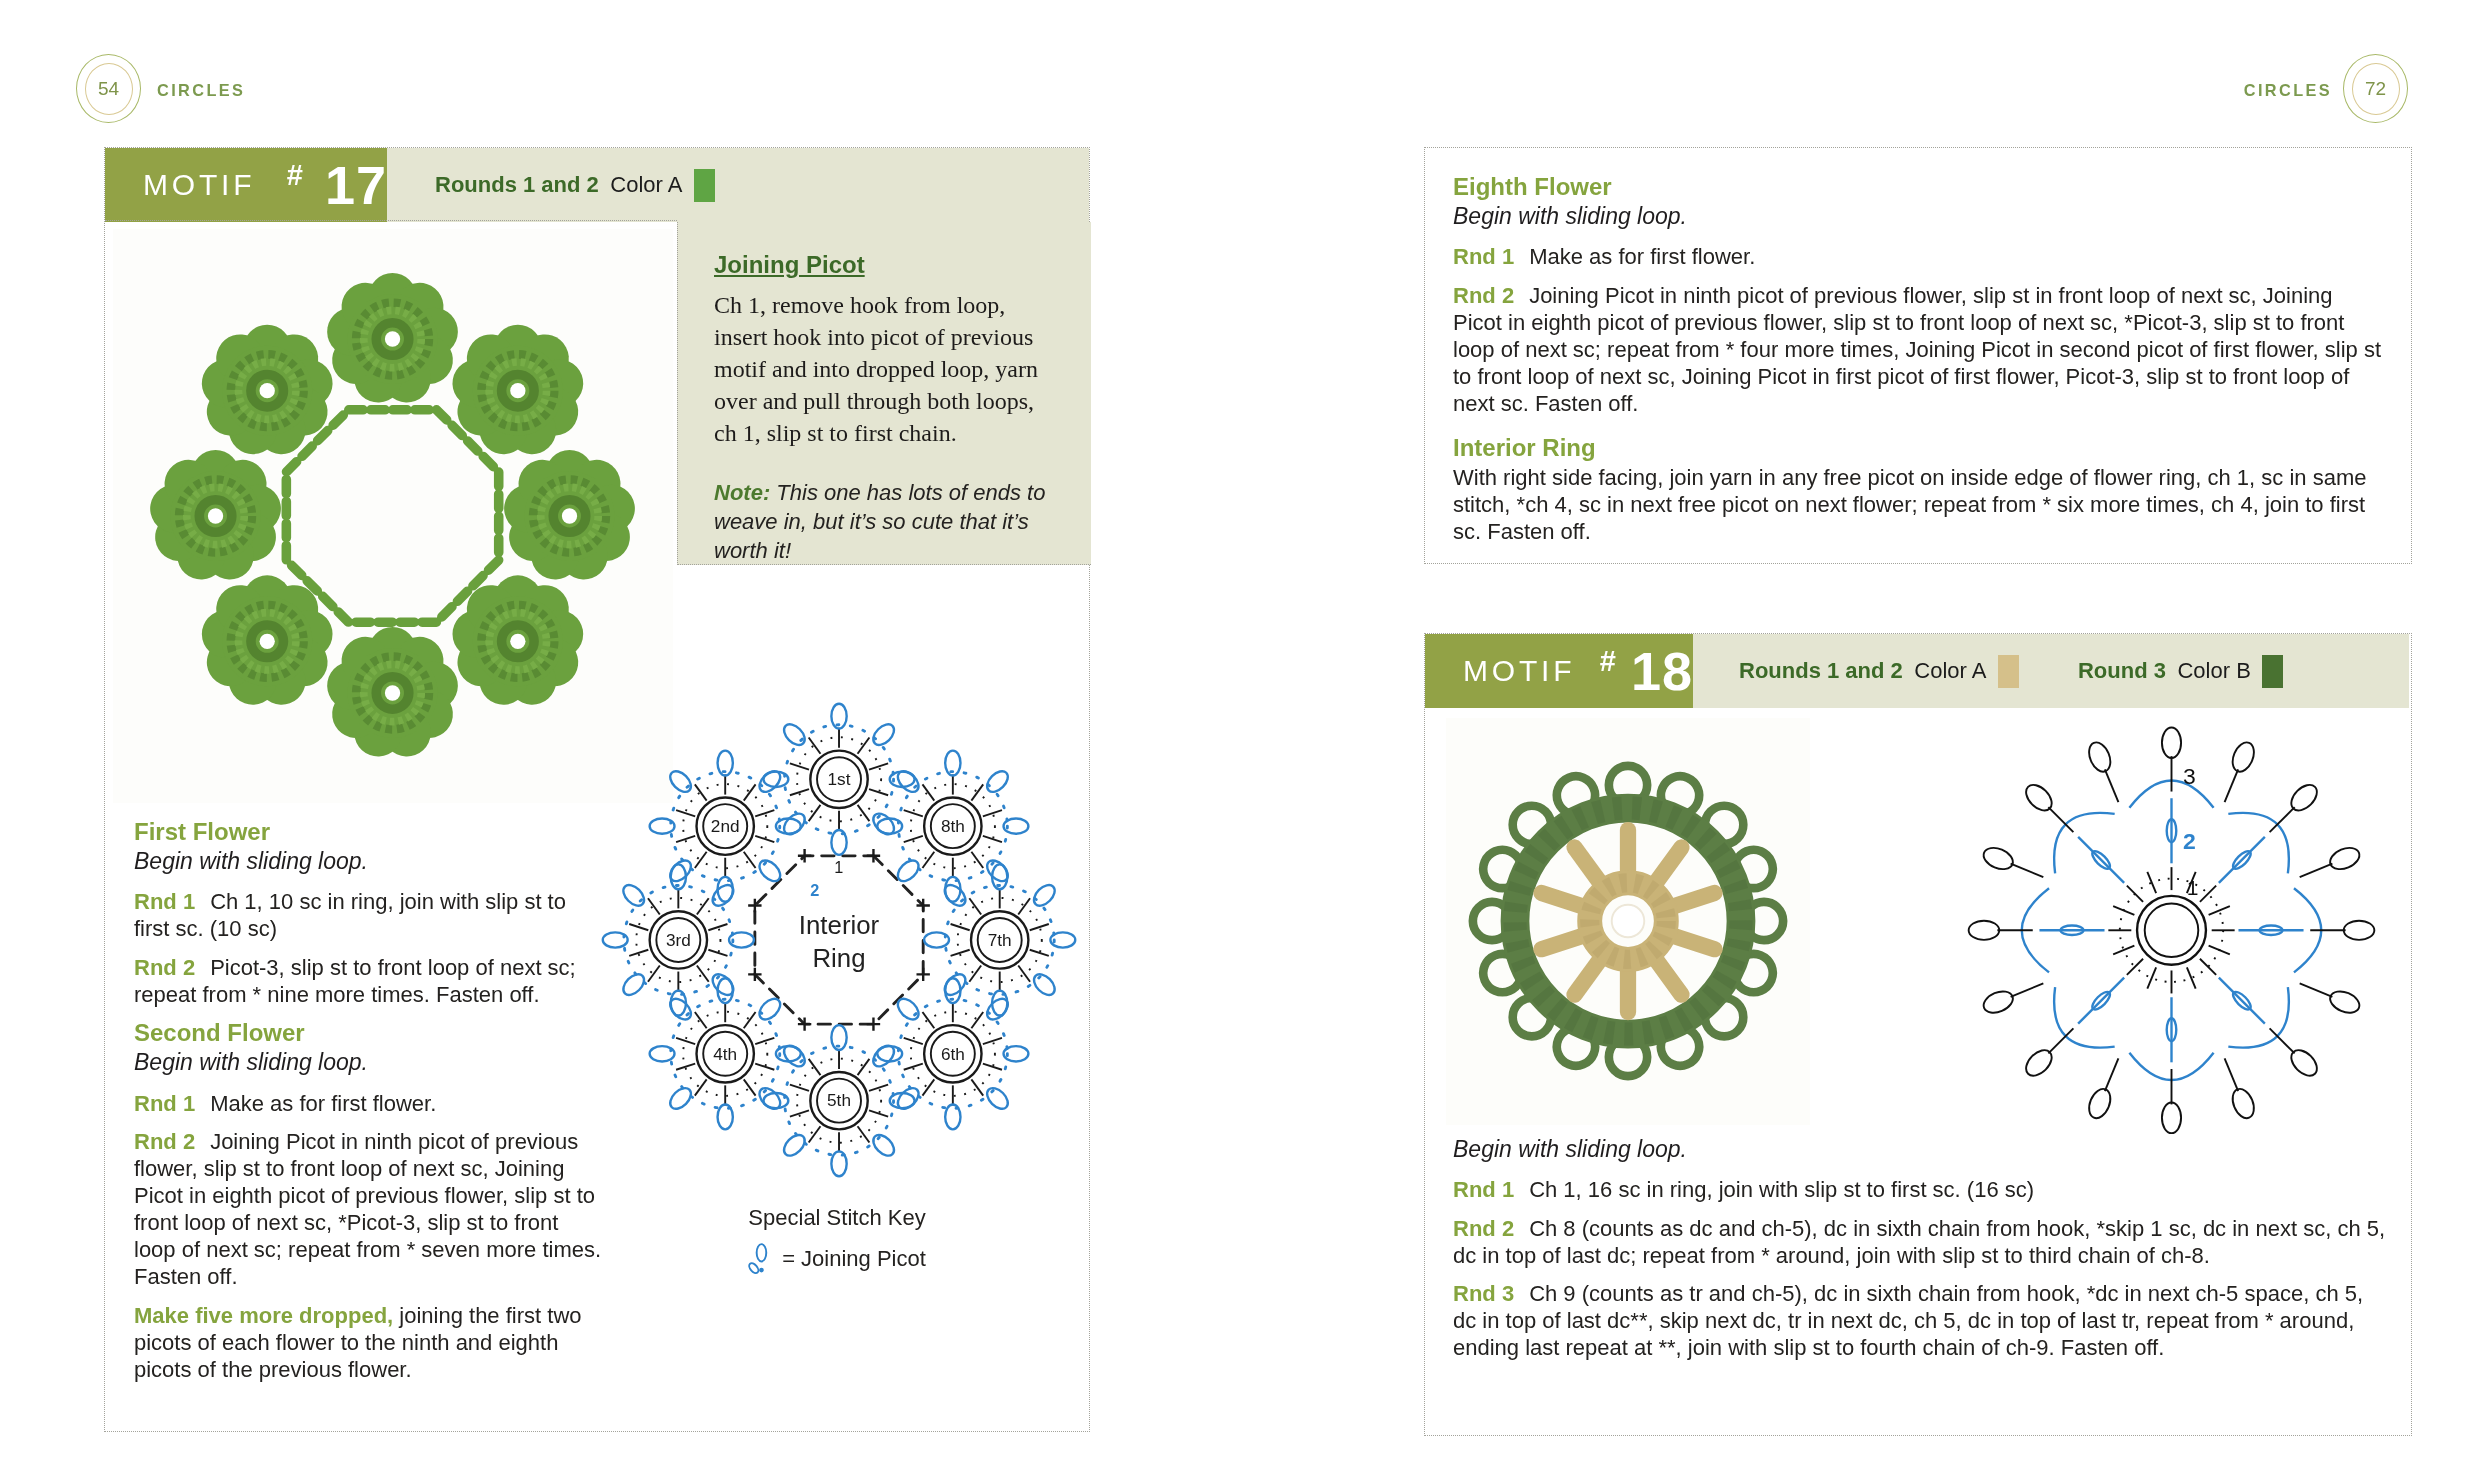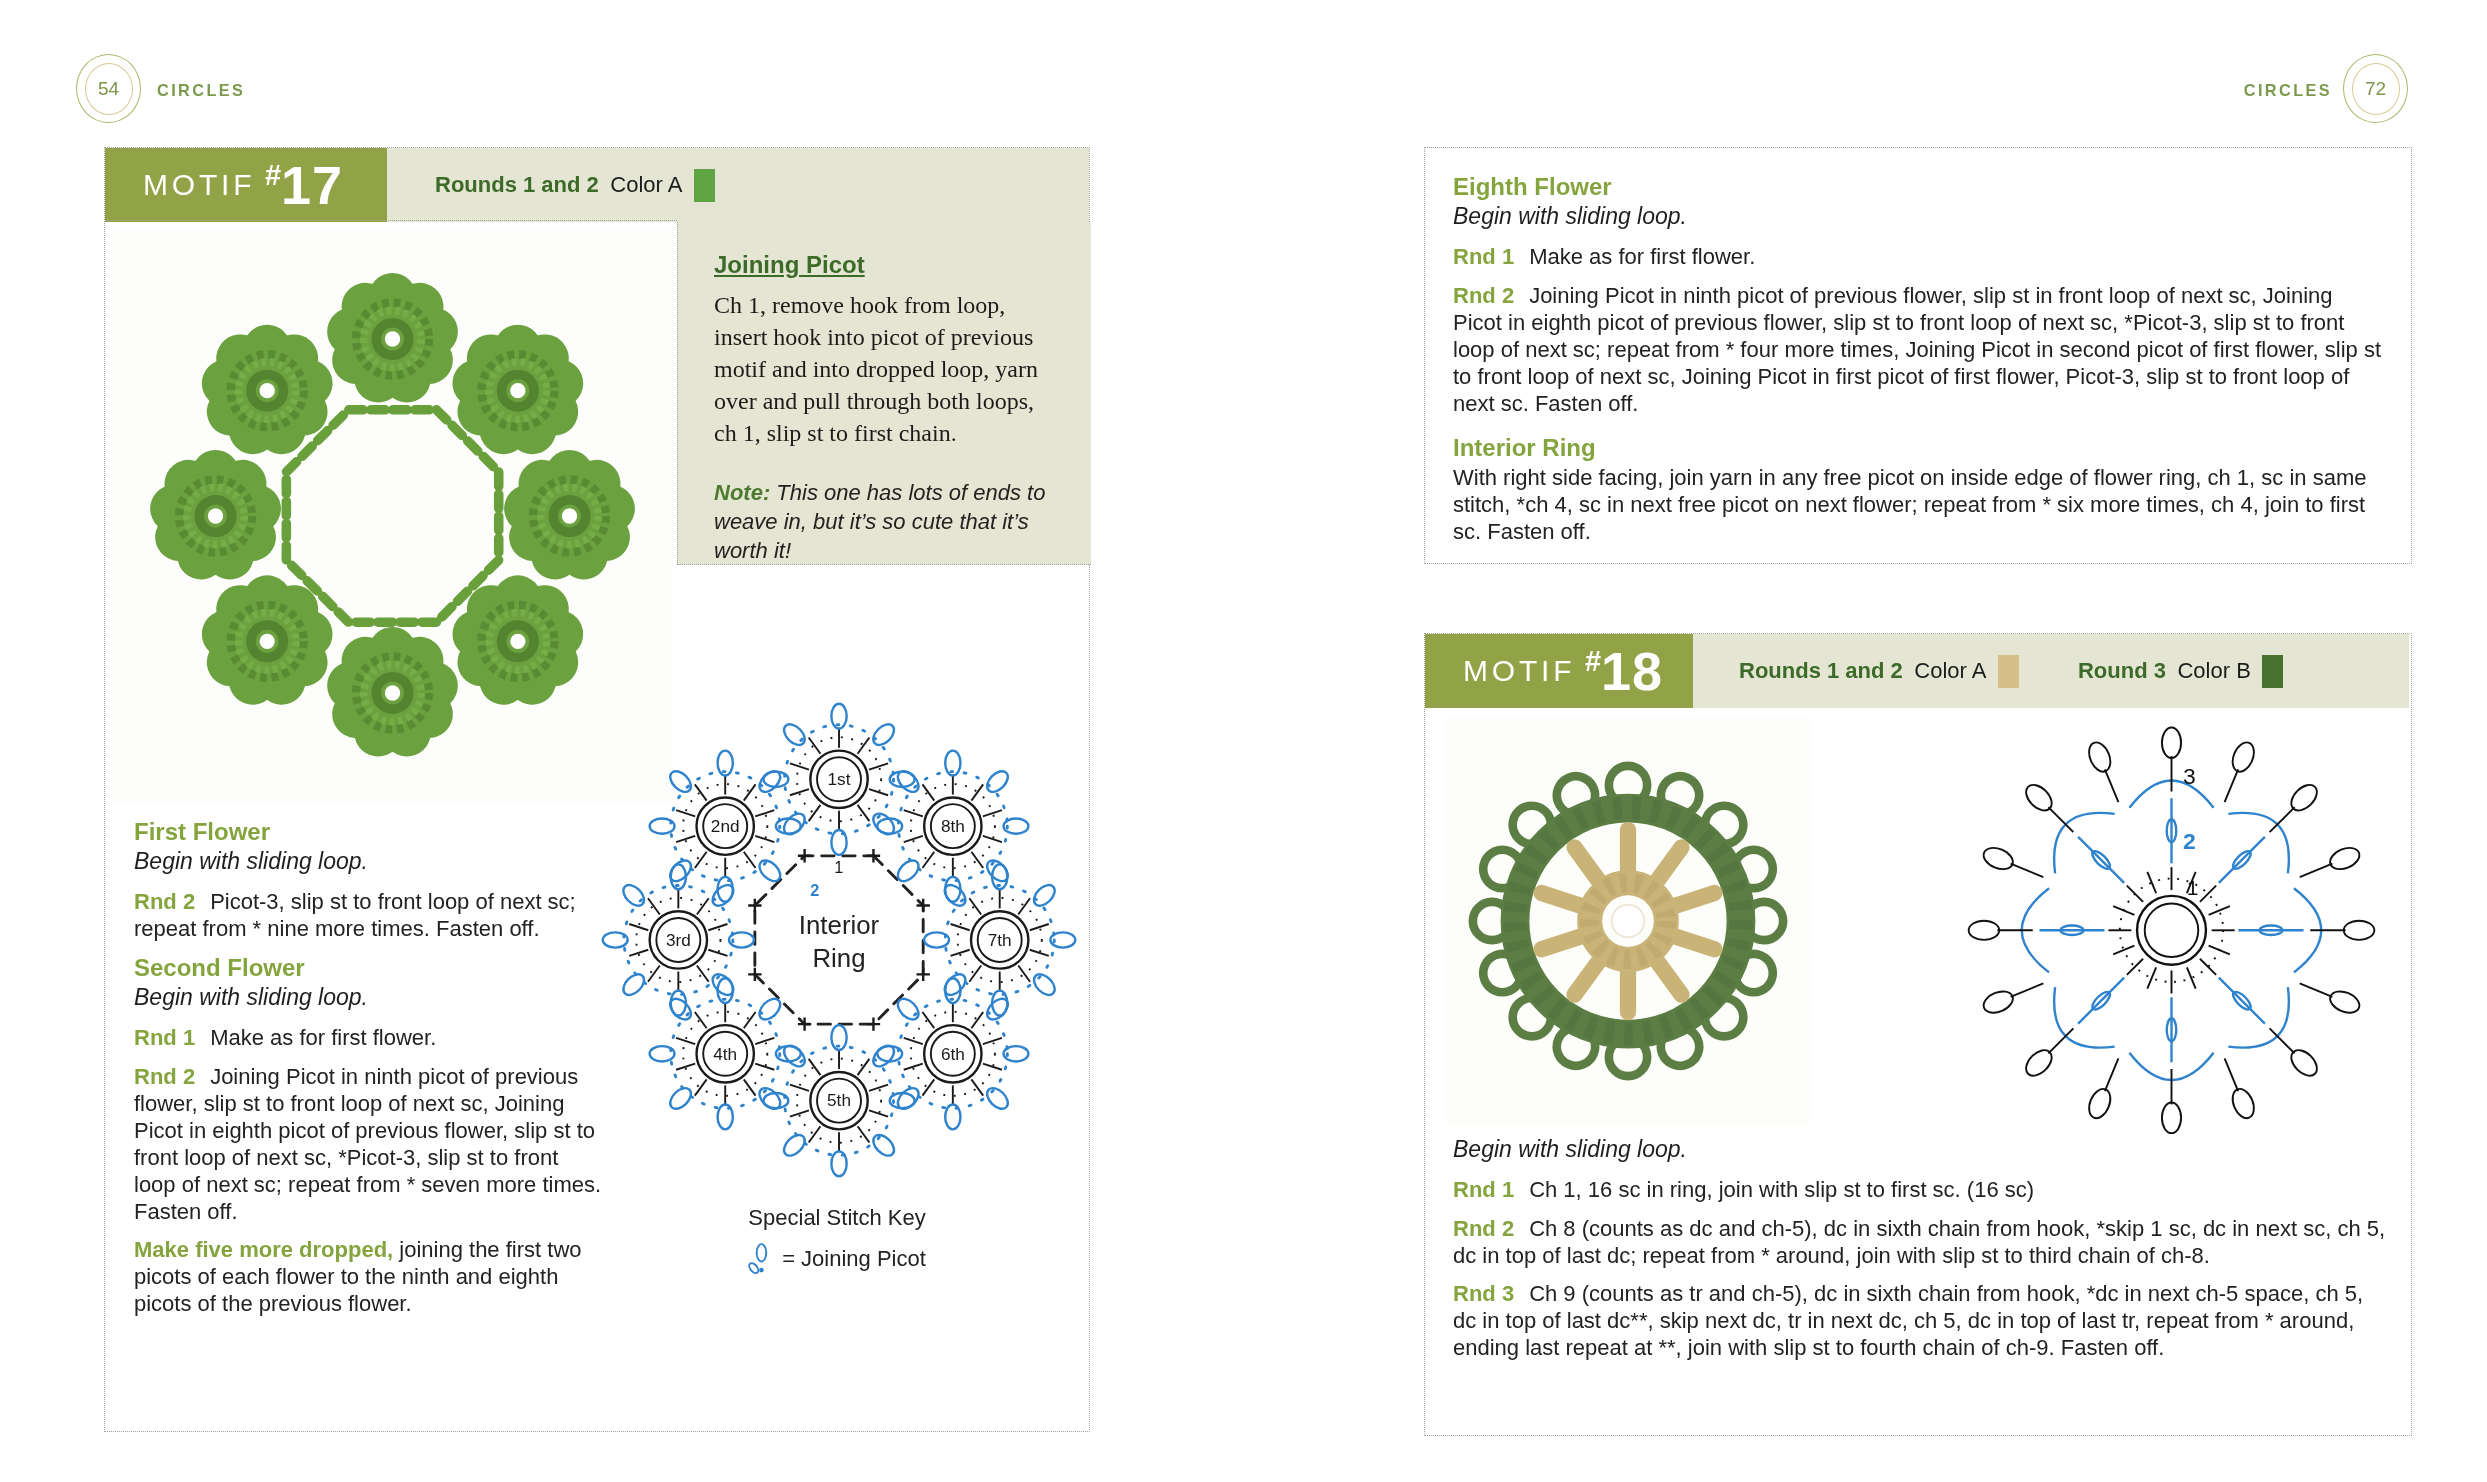--- a/index.html
+++ b/index.html
@@ -13,21 +13,21 @@
   .badge .inner { width:48px; height:52px; border:1.9px solid #d9c993; border-radius:50%;
                   display:flex; align-items:center; justify-content:center;
                   font-size:19px; color:#7f944a; }
   .runhead { position:absolute; font-size:16.3px; font-weight:bold; letter-spacing:2.4px; color:#7c9a4f; }
 
   
   .mbox { position:absolute; background:#fff; border:1.9px dotted #a3a39b; }
 
   
   .hdr-green { position:absolute; top:0; left:0; height:74px; background:#92a246;
-               display:flex; align-items:center; padding-left:38px; color:#fff; }
+               display:flex; align-items:center; padding-left:38px; color:#fff;justify-content:space-between; }
   .hdr-green .motif-word { font-size:30px; font-weight:400; letter-spacing:3.8px; }
   .hdr-green .motif-hash { font-size:29px; font-weight:800; margin-left:9.6px; position:relative; top:-9.6px; }
   .hdr-green .motif-num  { font-size:54px; font-weight:800; letter-spacing:1px; line-height:1; }
   .hdr-bar { position:absolute; top:0; height:74px; background:#e4e5d2;
              display:flex; align-items:center; font-size:22px; }
   .leg-label { font-weight:bold; color:#3c6a28; }
   .leg-color { color:#1c1c1c; margin-left:11.5px; }
   .swatch { display:inline-block; width:21px; height:33px; margin-left:11.5px; }
   .hdr-underline { position:absolute; border-bottom:1.9px dotted #a3a39b; height:0; }
 
@@ -117,20 +117,21 @@
 
     <div class="panel" style="left:572px; top:74px; width:414px; height:343px;">
       <h3>Joining Picot</h3>
       <div class="serif">Ch 1, remove hook from loop, insert hook into picot of previous motif and into dropped loop, yarn over and pull through both loops, ch 1, slip st to first chain.</div>
       <div class="note"><b>Note:</b><span> This one has lots of ends to weave in, but it’s so cute that it’s worth it!</span></div>
     </div>
 
     <div class="instr" style="position:absolute; left:29px; top:670px; width:471px;">
       <h3>First Flower</h3>
       <div class="sub">Begin with sliding loop.</div>
+      <p><span class="rnd">Rnd 1</span><span>Ch 1, 10 sc in ring, join with slip st to first sc. (10 sc)</span></p>
       <p><span class="rnd">Rnd 2</span><span>Picot-3, slip st to front loop of next sc; repeat from * nine more times. Fasten off.</span></p>
 
       <h3 class="gap-top">Second Flower</h3>
       <div class="sub">Begin with sliding loop.</div>
       <p><span class="rnd">Rnd 1</span><span>Make as for first flower.</span></p>
       <p><span class="rnd">Rnd 2</span><span>Joining Picot in ninth picot of previous flower, slip st to front loop of next sc, Joining Picot in eighth picot of previous flower, slip st to front loop of next sc, *Picot-3, slip st to front loop of next sc; repeat from * seven more times. Fasten off.</span></p>
       <p><span class="olive-b">Make five more dropped,</span><span> joining the first two picots of each flower to the ninth and eighth picots of the previous flower.</span></p>
     </div>
 
     <svg style="position:absolute; left:493px; top:545px;" width="483" height="493" viewBox="0 0 505 515">

